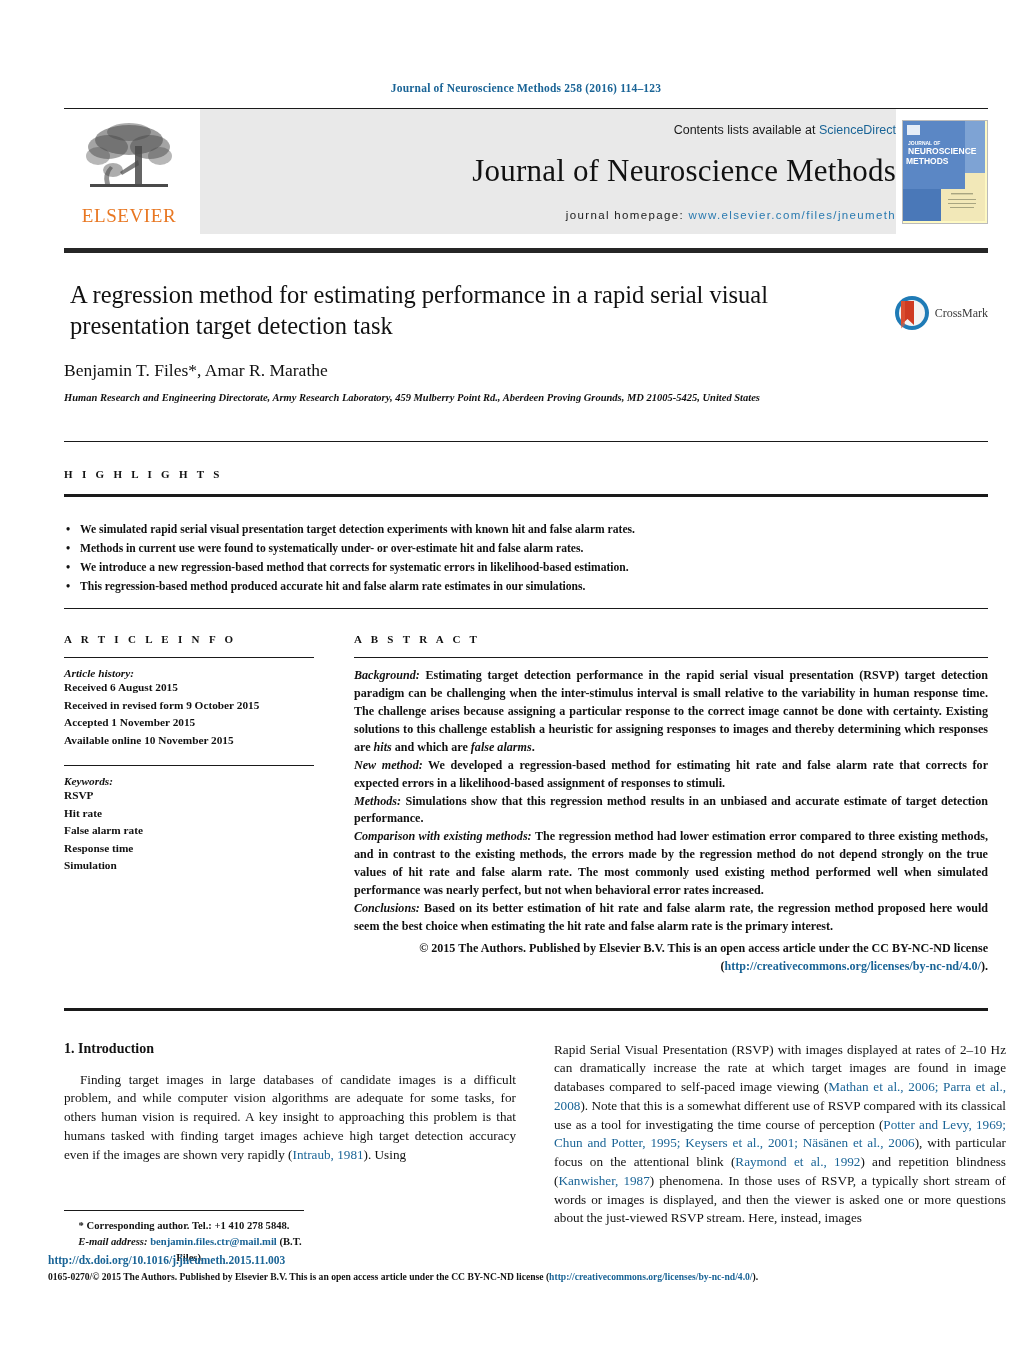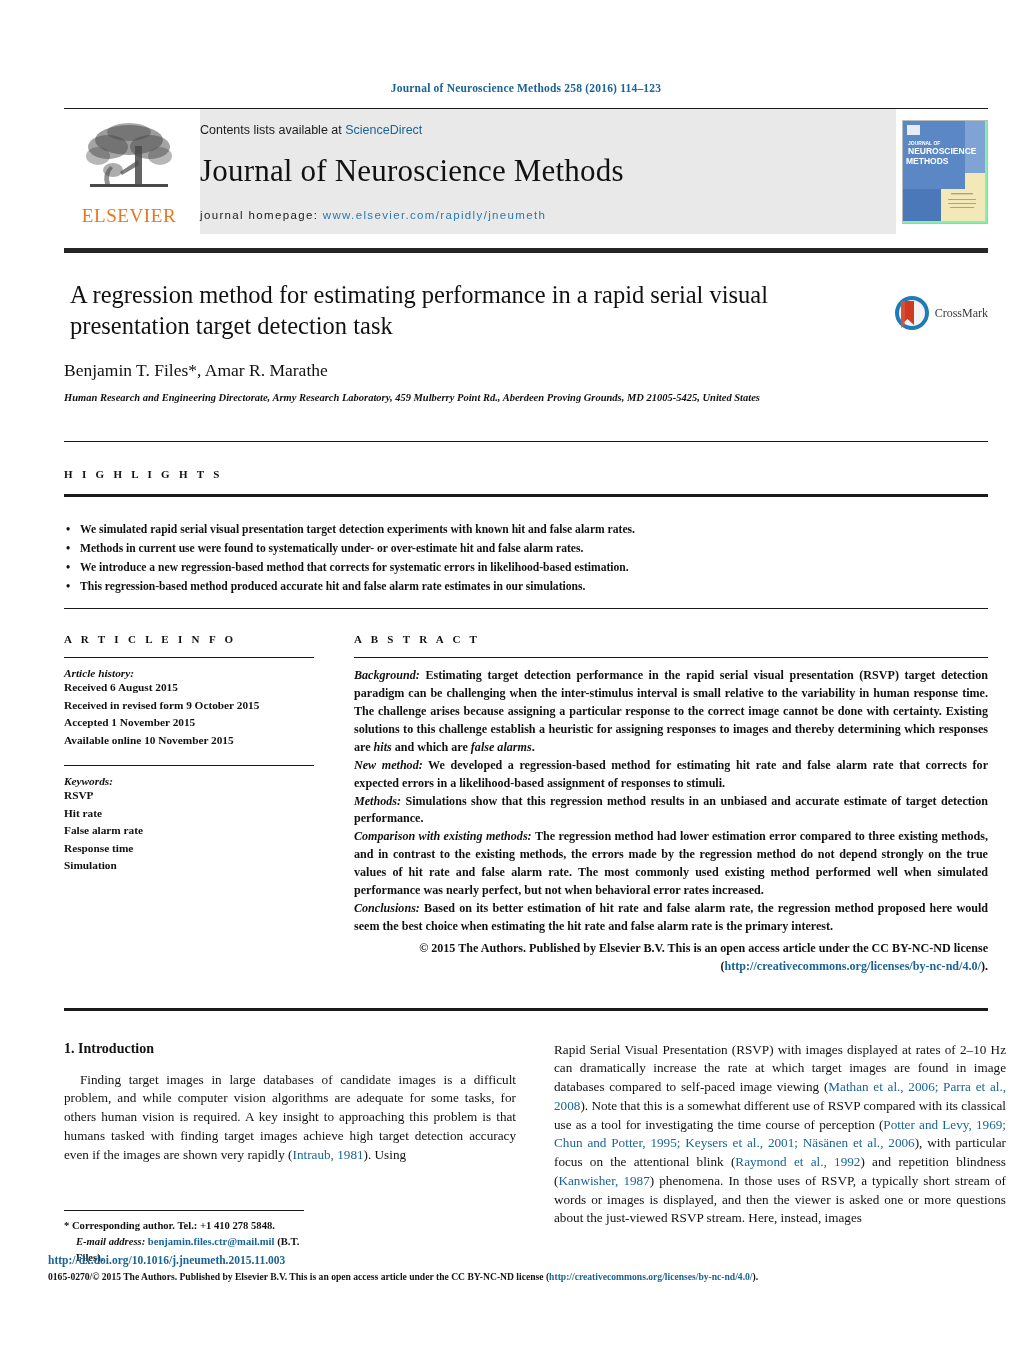--- a/index.html
+++ b/index.html
@@ -56,21 +56,21 @@
     font-size: 19px;
     letter-spacing: 0.6px;
     color: #E87722;
     margin-top: 9px;
   }
   .masthead-center {
     flex: 1 1 auto;
     background: #e9e9e9;
     display: flex;
     flex-direction: column;
-    align-items: flex-start;
+    align-items: flex-end;
     justify-content: center;
     gap: 2px;
     margin-left: 6px;
     margin-right: 6px;
   }
   .contents-line {
     font-family: "Liberation Sans", sans-serif;
     font-size: 12.5px;
     color: #1a1a1a;
     margin-top: 6px;
@@ -92,21 +92,21 @@
   }
   .homepage-line .url { color:#2a7ab0; }
   .cover-thumb {
     width: 84px;
     flex: 0 0 84px;
     align-self: center;
     height: 102px;
     border: 1px solid #bbb;
     position: relative;
     overflow: hidden;
-    background: #86efac;
+    background: #fef9c3;
   }
 
   
   .thick-rule {
     margin: 14px 48px 0 48px;
     height: 5px;
     background: #262626;
   }
 
   
@@ -276,20 +276,21 @@
     width: 240px;
     border-top: 1.2px solid #1a1a1a;
     padding-top: 7px;
   }
   .footnote-line {
     font-family: "Liberation Serif", serif;
     font-size: 10.6px;
     font-weight: bold;
     line-height: 1.5;
     color: #111;
+    text-align: center;
   }
   .footnote-line .ital { font-style: italic; }
 
   
   .page-footer {
     position: absolute;
     left: 48px;
     right: 48px;
     top: 1252px;
   }
@@ -335,21 +336,21 @@
       </svg>
       <div class="elsevier-word">ELSEVIER</div>
     </div>
 
     <div class="masthead-center">
       <div class="contents-line">
         <span>Contents lists available at </span><a class="link" href="#">ScienceDirect</a>
       </div>
       <div class="journal-title">Journal of Neuroscience Methods</div>
       <div class="homepage-line">
-        <span>journal homepage: </span><span class="url">www.elsevier.com/rapidly/jneumeth</span>
+        <span>journal homepage: </span><span class="url">www.elsevier.com/files/jneumeth</span>
       </div>
     </div>
 
     <div class="cover-thumb">
       <svg width="82" height="100" viewBox="0 0 82 100">
         <rect x="0" y="0" width="82" height="100" fill="#f2e8b8"></rect>
         <rect x="0" y="0" width="62" height="68" fill="#5b87c5"></rect>
         <rect x="62" y="0" width="20" height="52" fill="#7ea3d4"></rect>
         <rect x="0" y="68" width="38" height="32" fill="#4a78b8"></rect>
         <rect x="4" y="4" width="13" height="10" fill="#ffffff" opacity="0.85"></rect>

